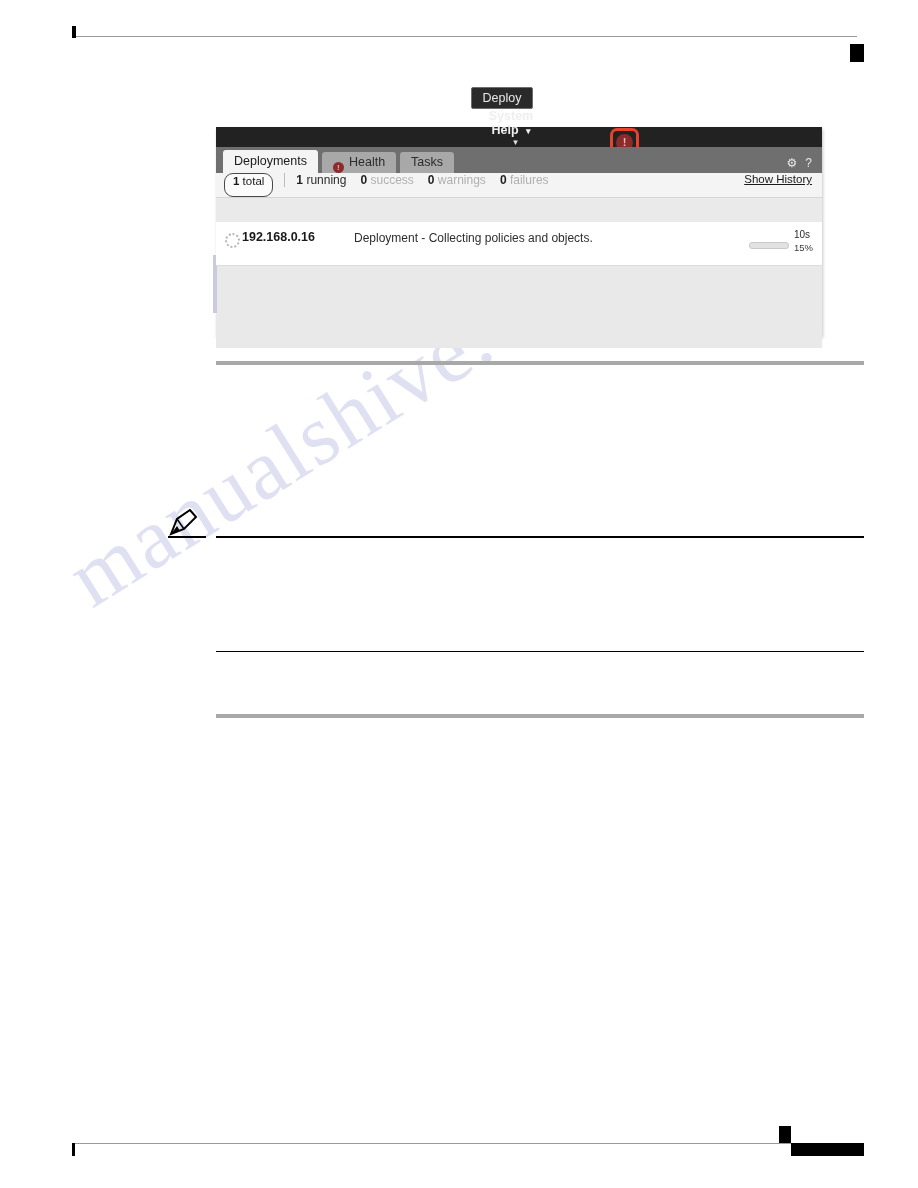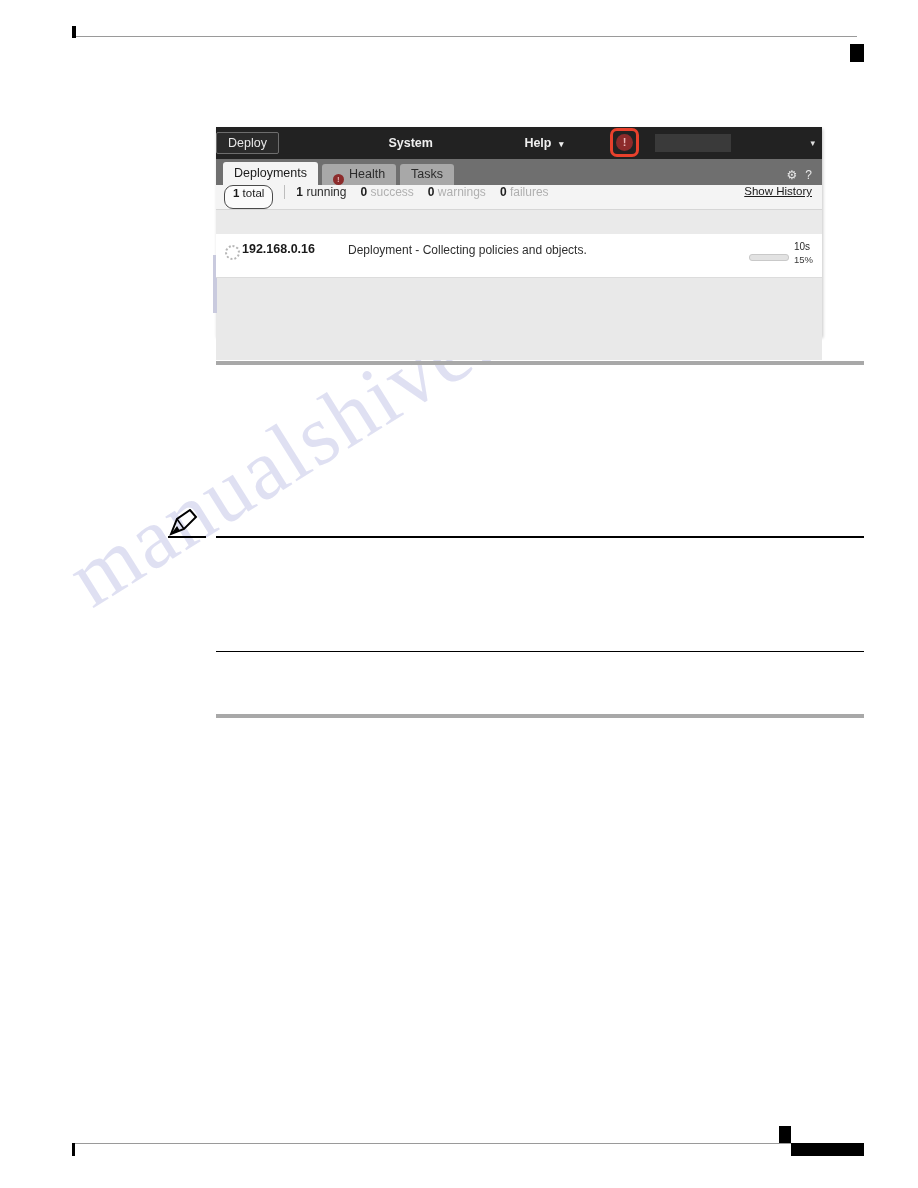--- a/index.html
+++ b/index.html
@@ -125,25 +125,26 @@
     top: 127px;
     width: 606px;
     height: 209px;
     background: #eaeaea;
     box-shadow: 1px 2px 3px rgba(0,0,0,.22);
   }
 
   
   .topbar {
     position: relative;
-    height: 32px;
+    height: 20px;
     background: #222222;
     display: flex;
     align-items: center;
-    justify-content: space-between;
+    justify-content: flex-end;
+    flex-direction: column;
   }
   .deploy-btn {
     height: 20px;
     line-height: 20px;
     padding: 0 11px;
     border: 1px solid #6d6d6d;
     border-radius: 2px;
     color: #e8e8e8;
     font-size: 12.5px;
     background: #2a2a2a;
@@ -311,21 +312,21 @@
   .row-ip {
     position: absolute;
     left: 26px;
     top: 8px;
     font-size: 12.5px;
     font-weight: bold;
     color: #1a1a1a;
   }
   .row-msg {
     position: absolute;
-    left: 132px;
+    left: 138px;
     top: 9px;
     font-size: 12px;
     color: #2e2e2e;
   }
   .row-time {
     position: absolute;
     right: 12px;
     top: 7px;
     font-size: 10px;
     font-weight: normal;

